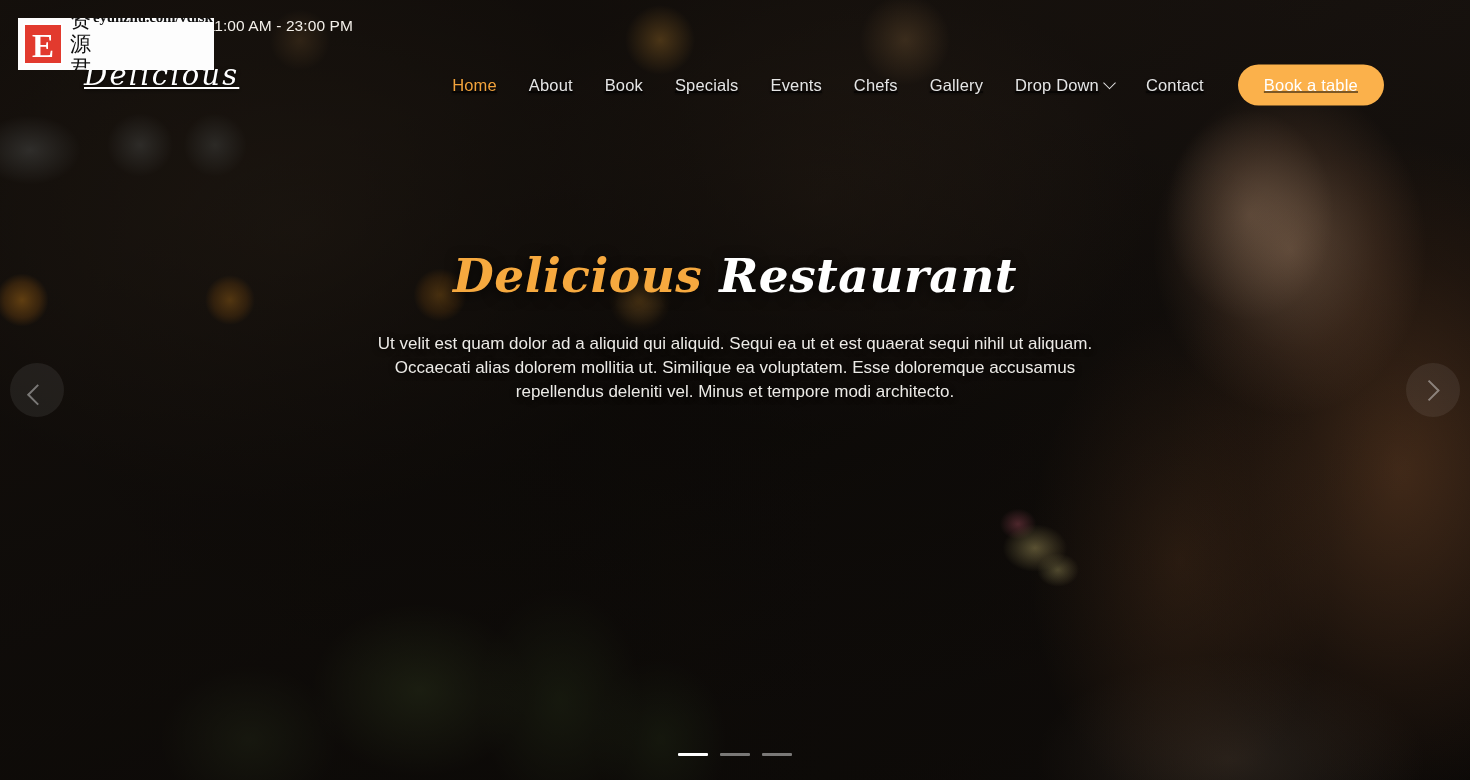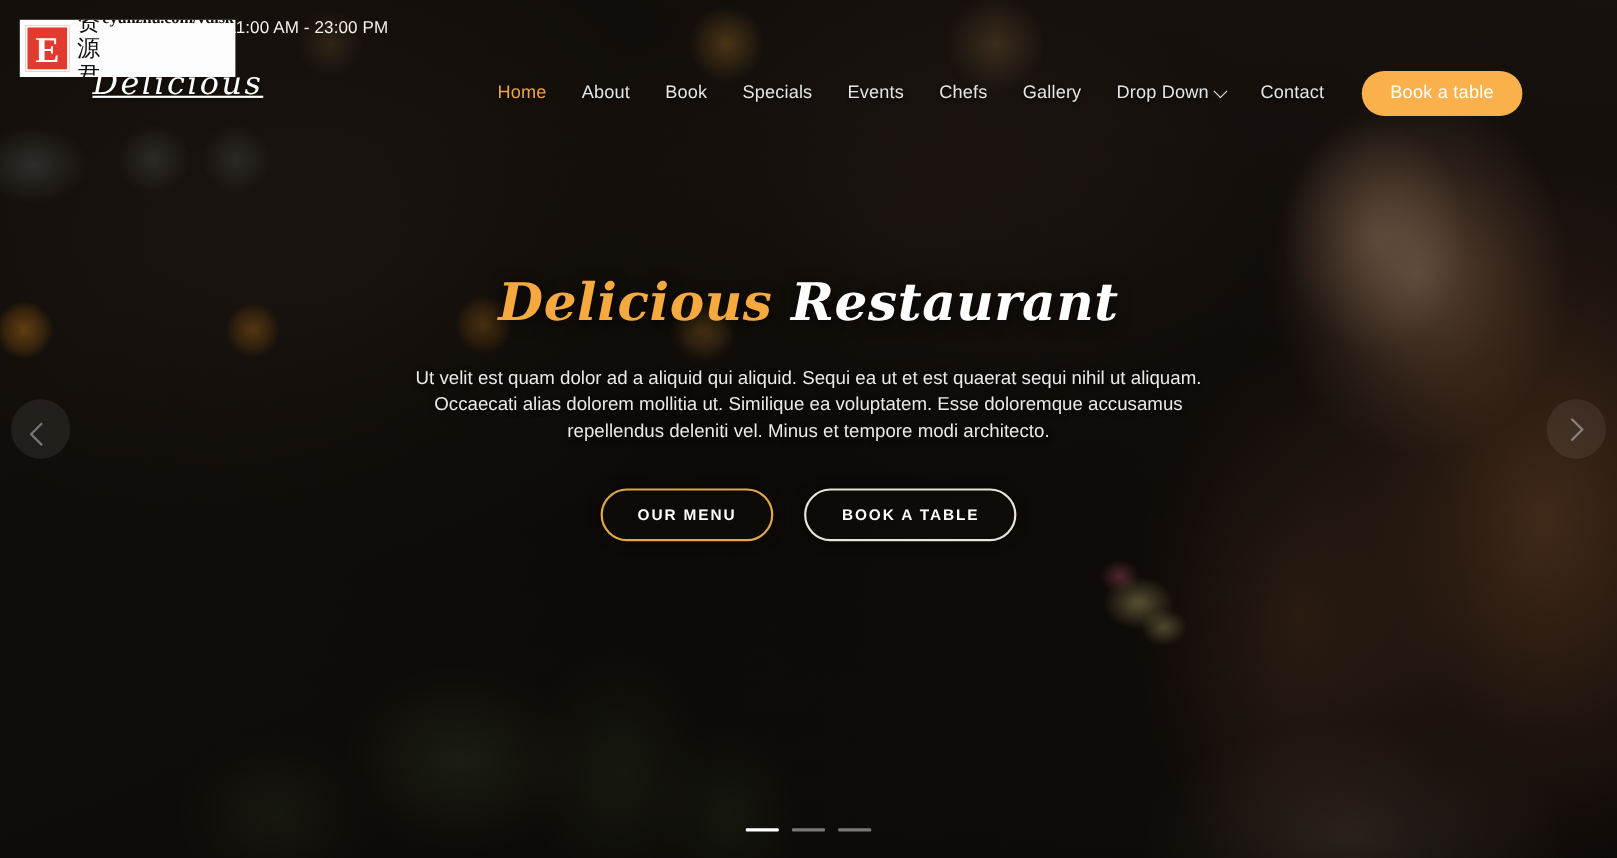--- a/index.html
+++ b/index.html
@@ -124,20 +124,21 @@
   }
 
   .nav {
     position: absolute;
     right: 86px;
     top: 50%;
     transform: translateY(-50%);
     display: flex;
     align-items: center;
     gap: 0;
+    text-decoration: underline;
   }
   .nav a {
     color: #e5e5e5;
     text-decoration: none;
     font-size: 16.5px;
     padding: 6px 16px;
     white-space: nowrap;
     letter-spacing: 0.15px;
     text-shadow: 0 1px 3px rgba(0,0,0,0.8);
     display: inline-flex;
@@ -350,24 +351,20 @@
       <button class="book-btn">Book a table</button>
     </nav>
   </div>
 
   <div class="hero">
     <h1 class="hero-title">
       <span class="accent">Delicious</span>
       <span>Restaurant</span>
     </h1>
     <p class="hero-desc">Ut velit est quam dolor ad a aliquid qui aliquid. Sequi ea ut et est quaerat sequi nihil ut aliquam. Occaecati alias dolorem mollitia ut. Similique ea voluptatem. Esse doloremque accusamus repellendus deleniti vel. Minus et tempore modi architecto.</p>
-    <div class="hero-actions">
-      <button class="ghost-btn">OUR MENU</button>
-      <button class="ghost-btn alt">BOOK A TABLE</button>
-    </div>
   </div>
 
   <button class="car-btn prev">
     <span class="car-chev"></span>
   </button>
   <button class="car-btn next">
     <span class="car-chev"></span>
   </button>
 
   <div class="indicators">

